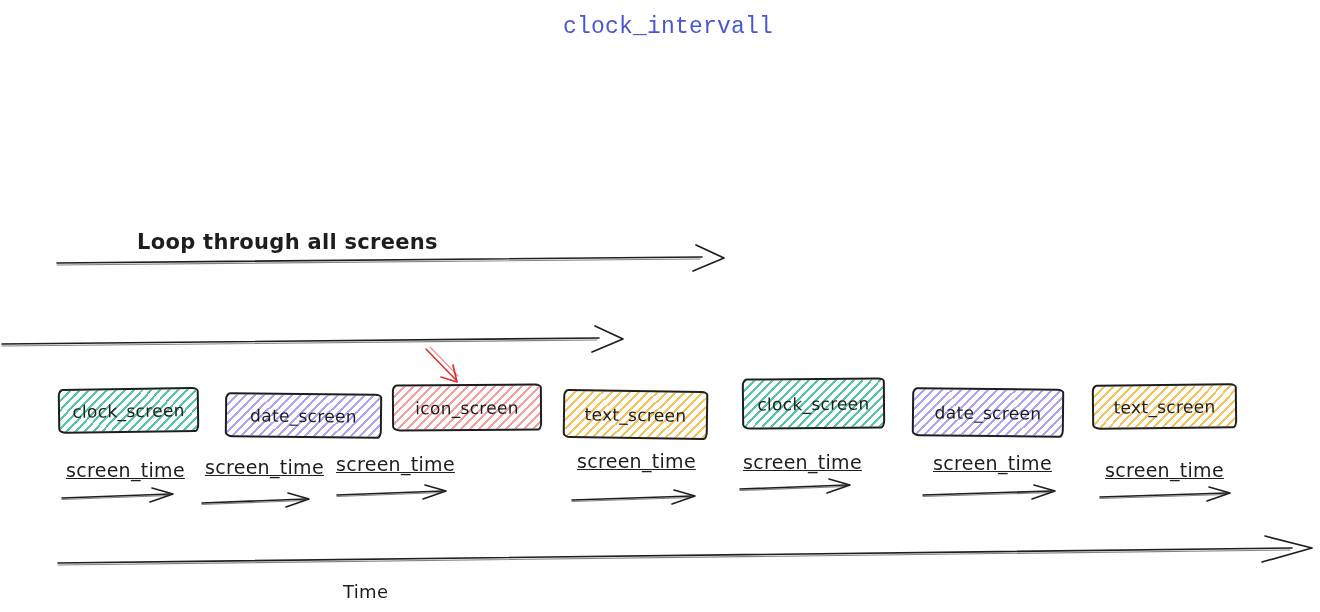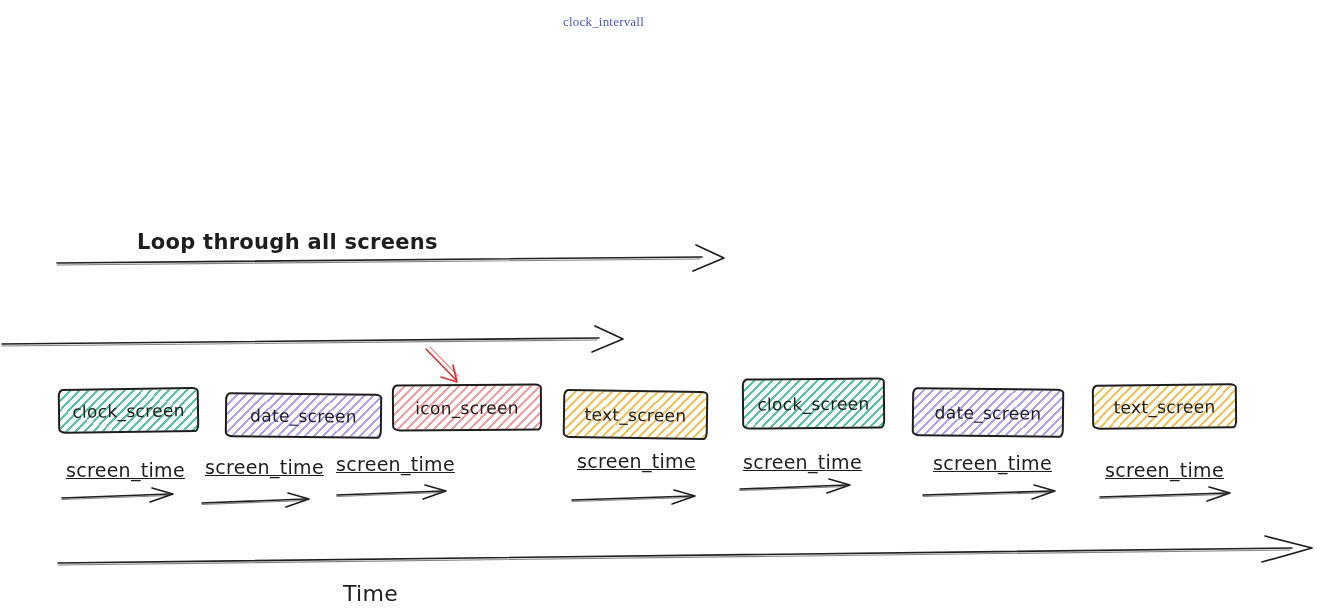--- a/index.html
+++ b/index.html
@@ -6,33 +6,33 @@
   .canvas{
     position:relative;
     width:1320px;height:612px;
     background:#ffffff;
     overflow:hidden;
     font-family:"DejaVu Sans",sans-serif;
     color:var(--ink,#1e1e1e);
   }
   .abs{position:absolute;}
   .title{
-    font-family:Liberation Serif, serif;
-    font-size:13px;
+    font-family:Liberation Mono, monospace;
+    font-size:23px;
     color:var(--title-blue,#4b57d0);
     letter-spacing:0.2px;
   }
   .hand{
     font-family:"DejaVu Sans",sans-serif;
     letter-spacing:0.3px;
     white-space:nowrap;
   }
   .loop-label{font-size:21px;font-weight:bold;}
   .lifetime-label{font-size:17px;color:var(--red,#e03131);}
-  .time-label{font-size:22px;}
+  .time-label{font-size:18px;}
   .st-label{font-size:19px;text-decoration:underline;}
   .screen-box{
     position:absolute;
     box-sizing:border-box;
     border:2px solid var(--ink,#1e1e1e);
     border-radius:5px 7px 4px 8px / 7px 4px 8px 5px;
     background:
       repeating-linear-gradient(135deg, var(--hatch) 0 2.1px, rgba(255,255,255,0) 2.1px 6.4px),
       #ffffff;
     display:flex;align-items:center;justify-content:center;

